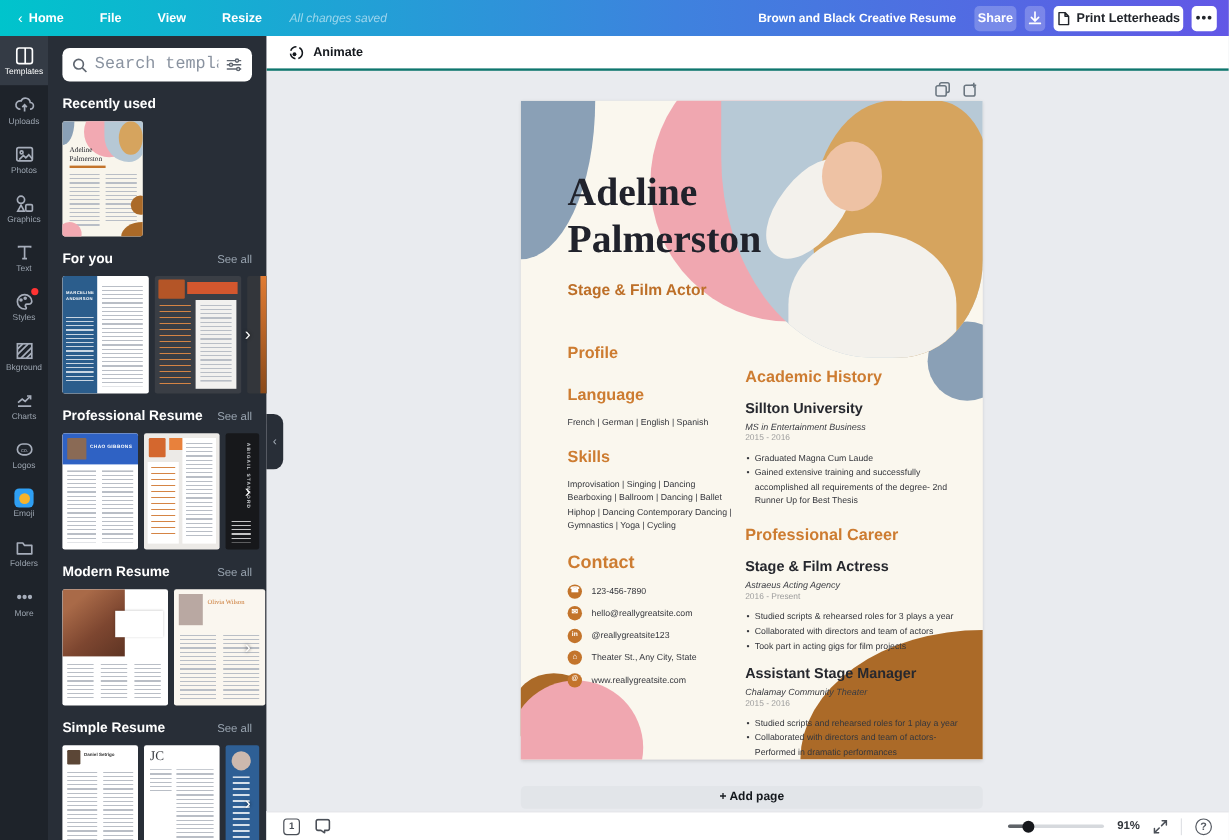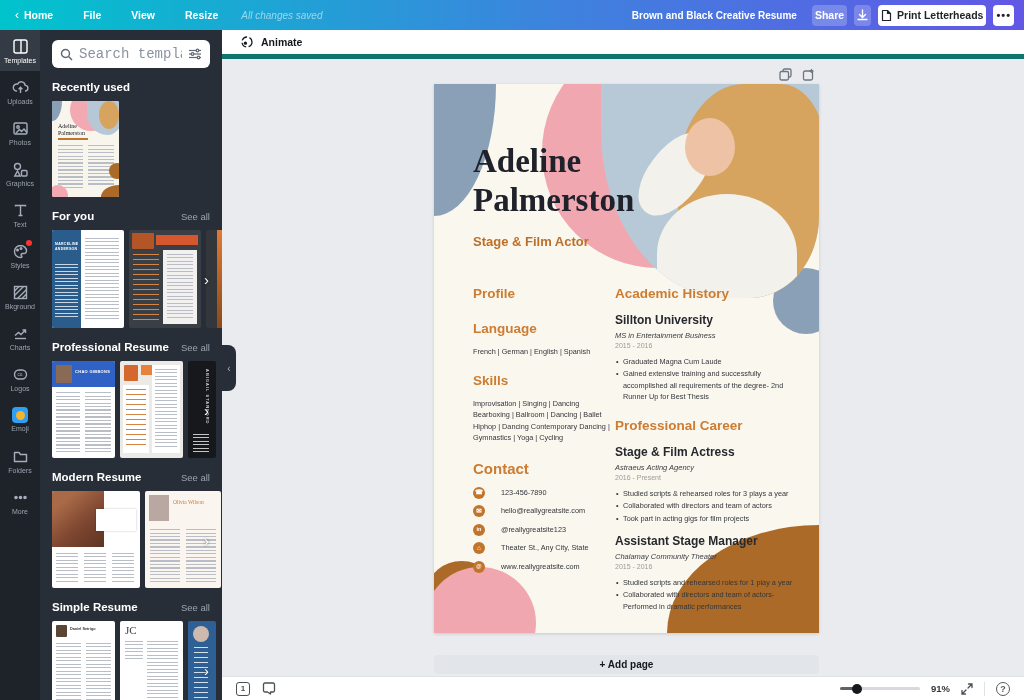--- a/index.html
+++ b/index.html
@@ -124,21 +124,21 @@
   .t-bluside .dots { left:6px; top:26px; width:14px; height:60px;
     background:repeating-linear-gradient(to bottom,rgba(255,255,255,.8) 0 1px,transparent 1px 5px); }
 
   
   .collapse-tab { position:absolute; left:222px; top:345px; width:14px; height:46px; background:#282e37;
     border-radius:0 8px 8px 0; z-index:38; display:flex; align-items:center; justify-content:center;
     color:#aab2bd; font-size:10px; cursor:pointer; }
 
   
   .canvas { position:absolute; top:30px; left:222px; width:802px; height:646px; background:#e9ebef; overflow:hidden; }
-  .canvas-toolbar { height:29px; background:#fff; border-bottom:5px solid #0f766e; display:flex; align-items:center; padding-left:18px; }
+  .canvas-toolbar { height:29px; background:#fff; border-bottom:2px solid #0f766e; display:flex; align-items:center; padding-left:18px; }
   .animate-btn { display:flex; align-items:center; gap:7px; font-size:10.5px; font-weight:700; color:#14181d; cursor:pointer; }
   .page-actions { position:absolute; top:38px; left:557px; display:flex; gap:10px; }
   .page-actions svg { cursor:pointer; display:block; }
 
   .page { position:absolute; left:212px; top:54px; width:385px; height:549px; background:#faf7ee;
     box-shadow:0 1px 3px rgba(0,0,0,.15); overflow:hidden; }
 
   
   .sh-topleft { left:0; top:0; width:62px; height:132px; border-radius:0 0 100% 0; background:#8aa0b6; }
   .sh-pink { left:108px; top:-48px; width:232px; height:232px; border-radius:50%; background:#f0a7b0; }
@@ -152,30 +152,30 @@
   .sh-bl-brown { left:-6px; bottom:12px; width:70px; height:60px; border-radius:55% 60% 55% 40%; background:#ab6a28; }
   .sh-bl-pink { left:-10px; bottom:-46px; width:112px; height:112px; border-radius:50%; background:#f0a7b0; }
   .sh-br-brown { right:0; bottom:0; width:152px; height:108px; border-radius:100% 0 0 0; background:#ab6a28; }
 
   
   .doc-name { position:absolute; left:39px; top:58px; width:210px; font-family:"Liberation Serif",serif;
     font-size:33px; line-height:1.18; color:#20222b; cursor:pointer; }
   .doc-role { position:absolute; left:39px; top:150px; font-size:13px; font-weight:700; color:#bd6f28; cursor:pointer; }
   .col { position:absolute; top:200px; font-size:7.3px; color:#34363c; line-height:1.55; }
   .col-left { left:39px; width:142px; }
-  .col-right { left:181px; width:186px; }
+  .col-right { left:187px; width:186px;margin-top:20px; }
   .rh { font-size:13.5px; font-weight:700; color:#cd7c31; margin-bottom:6px; }
   .rsec { margin-bottom:14px; cursor:pointer; }
   .rb { font-weight:700; color:#26282e; font-size:12px; }
   .ri { font-style:italic; font-size:7.5px; color:#3a3c42; }
   .rd { color:#9b9b9b; font-size:7px; margin-bottom:4px; }
   .rul { list-style:none; margin:3px 0 8px 0; }
   .rul li { padding-left:8px; position:relative; margin-bottom:1px; }
   .rul li::before { content:"•"; position:absolute; left:1px; }
-  .contact-row { display:flex; align-items:center; gap:16px; margin-bottom:6.5px; }
+  .contact-row { display:flex; align-items:center; gap:8px; margin-bottom:6.5px; }
   .cic { width:12px; height:12px; border-radius:50%; background:#c3742b; color:#fff; font-size:6.5px;
     display:flex; align-items:center; justify-content:center; flex:none; font-weight:700; }
 
   .add-page { position:absolute; left:212px; top:625px; width:385px; height:19px; background:#e2e5e9;
     border:none; border-radius:4px; font-size:10px; font-weight:700; color:#14181d; cursor:pointer; font-family:inherit; }
 
   
   .statusbar { position:absolute; bottom:0; left:222px; width:802px; height:24px; background:#fff;
     border-top:1px solid #e0e2e6; display:flex; align-items:center; justify-content:space-between; padding:0 14px; z-index:45; }
   .sb-left { display:flex; align-items:center; gap:12px; }

